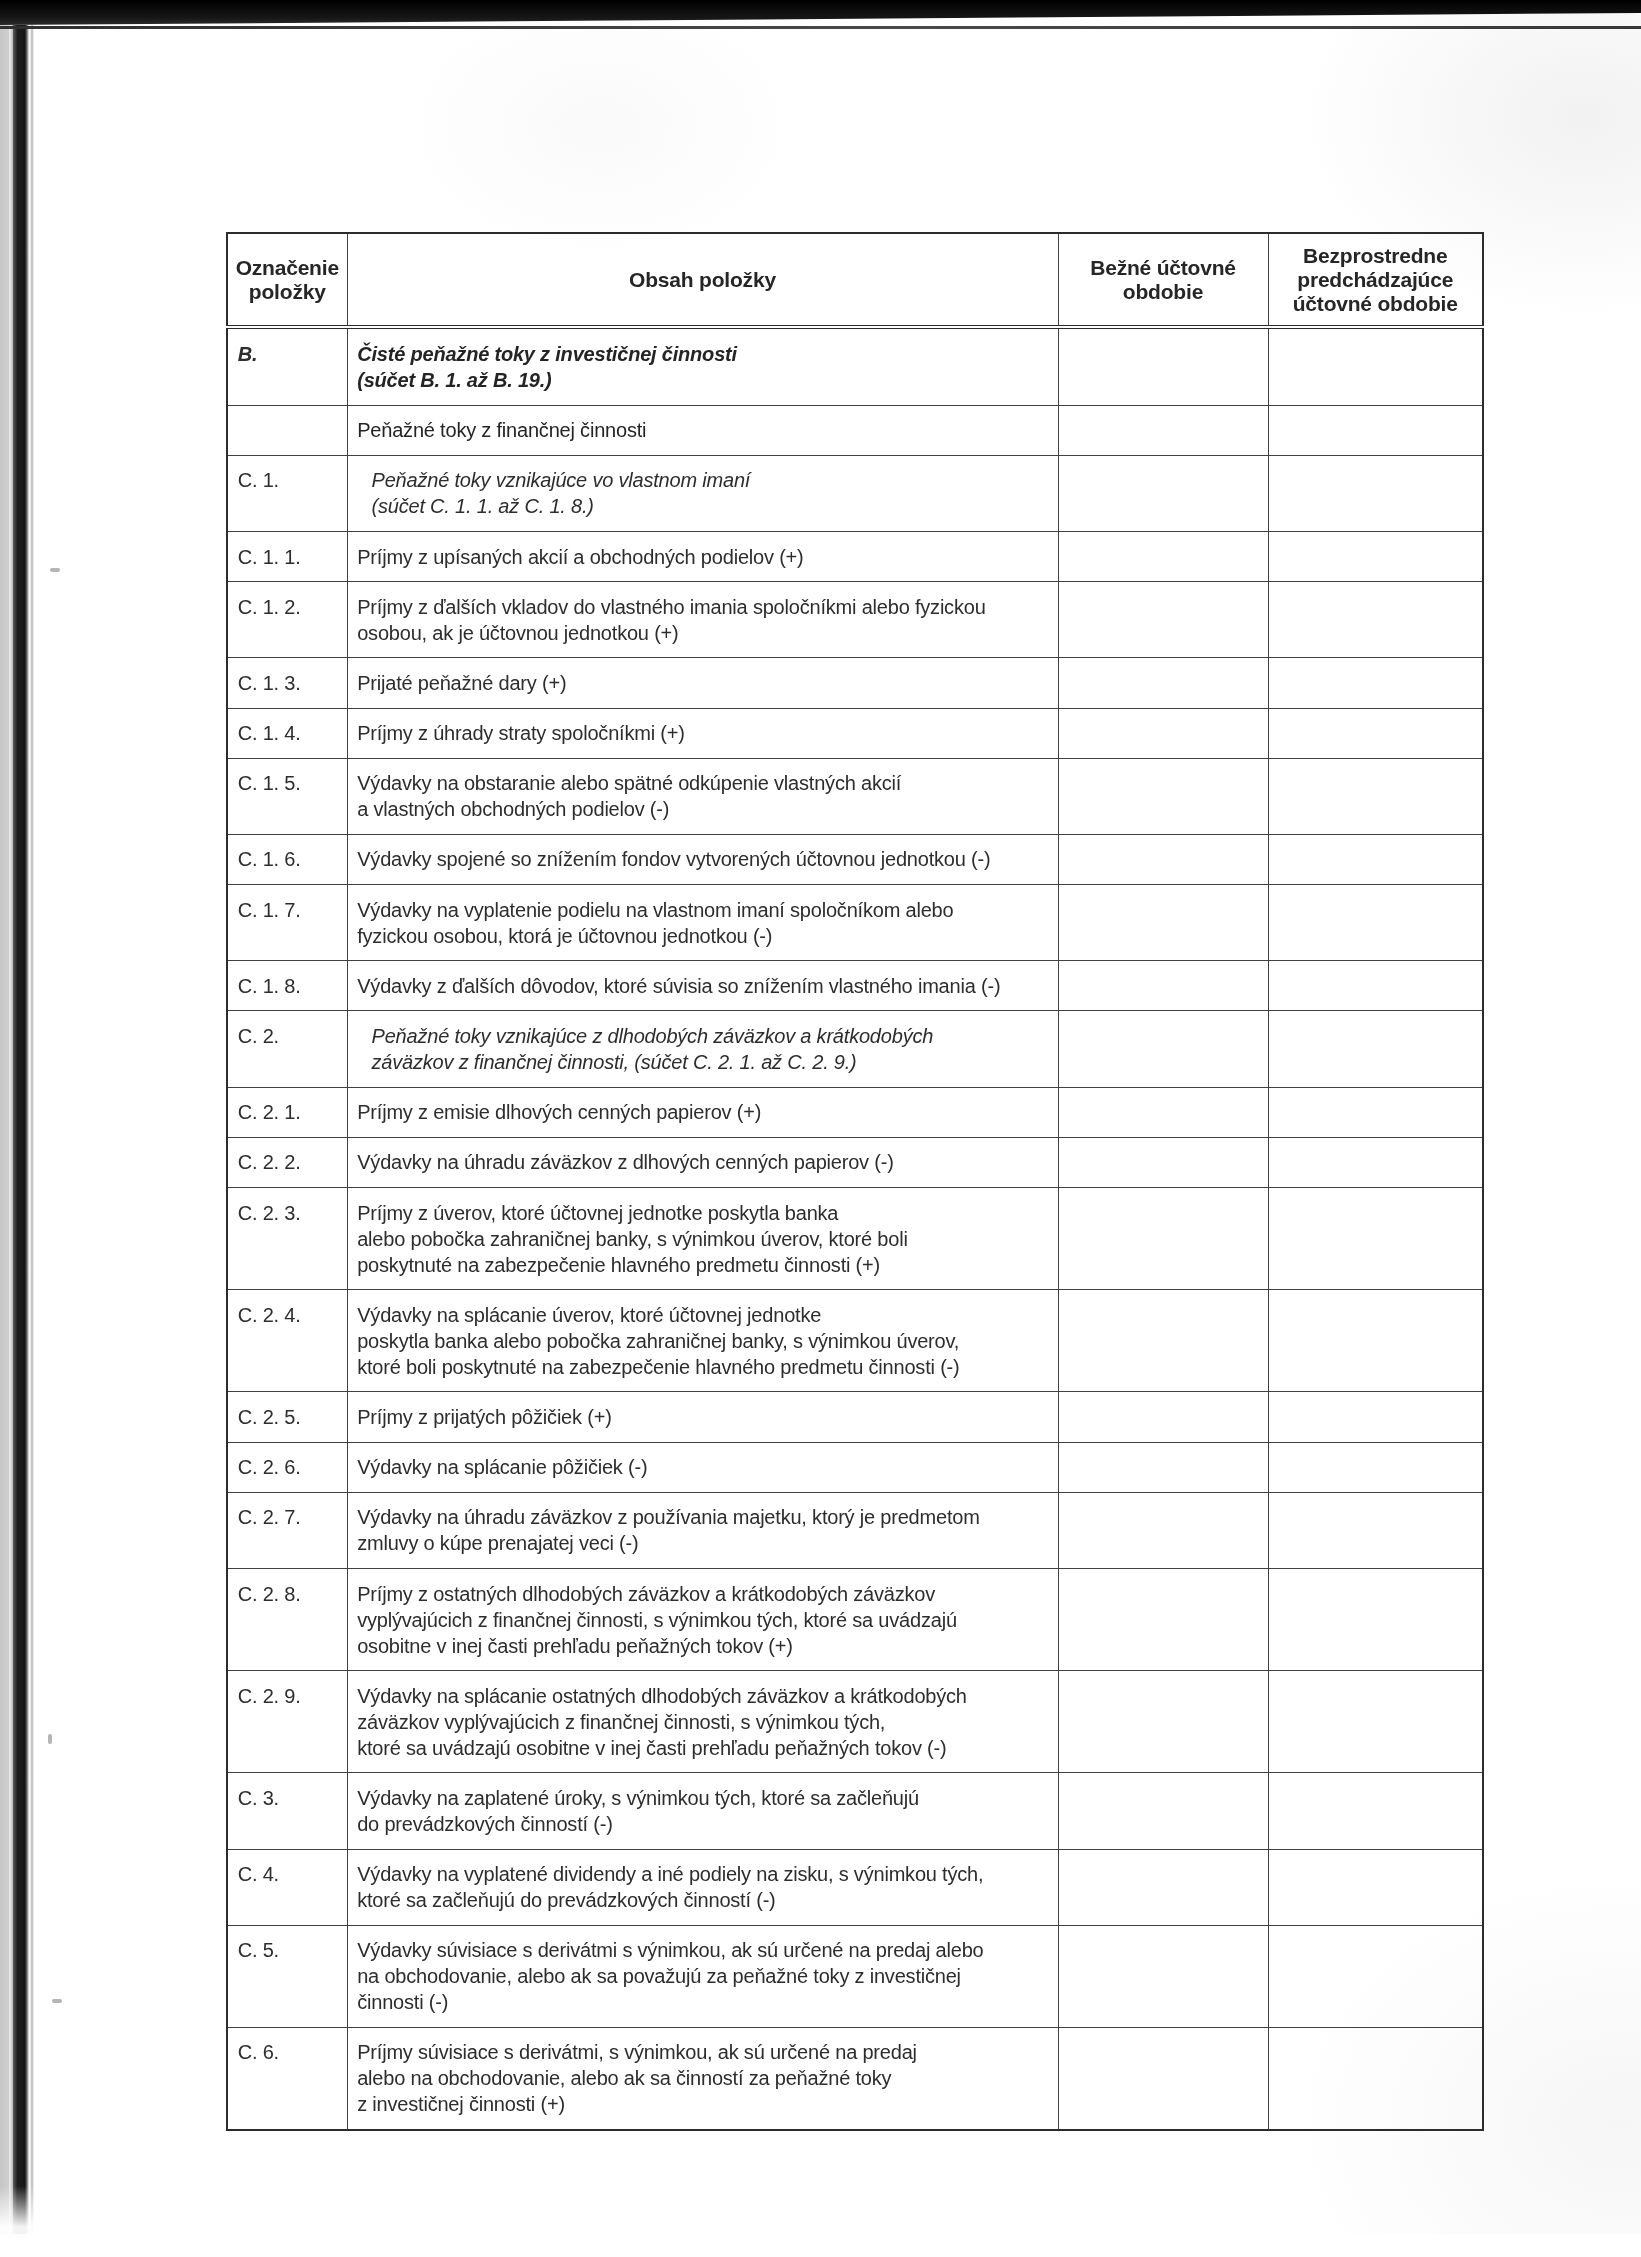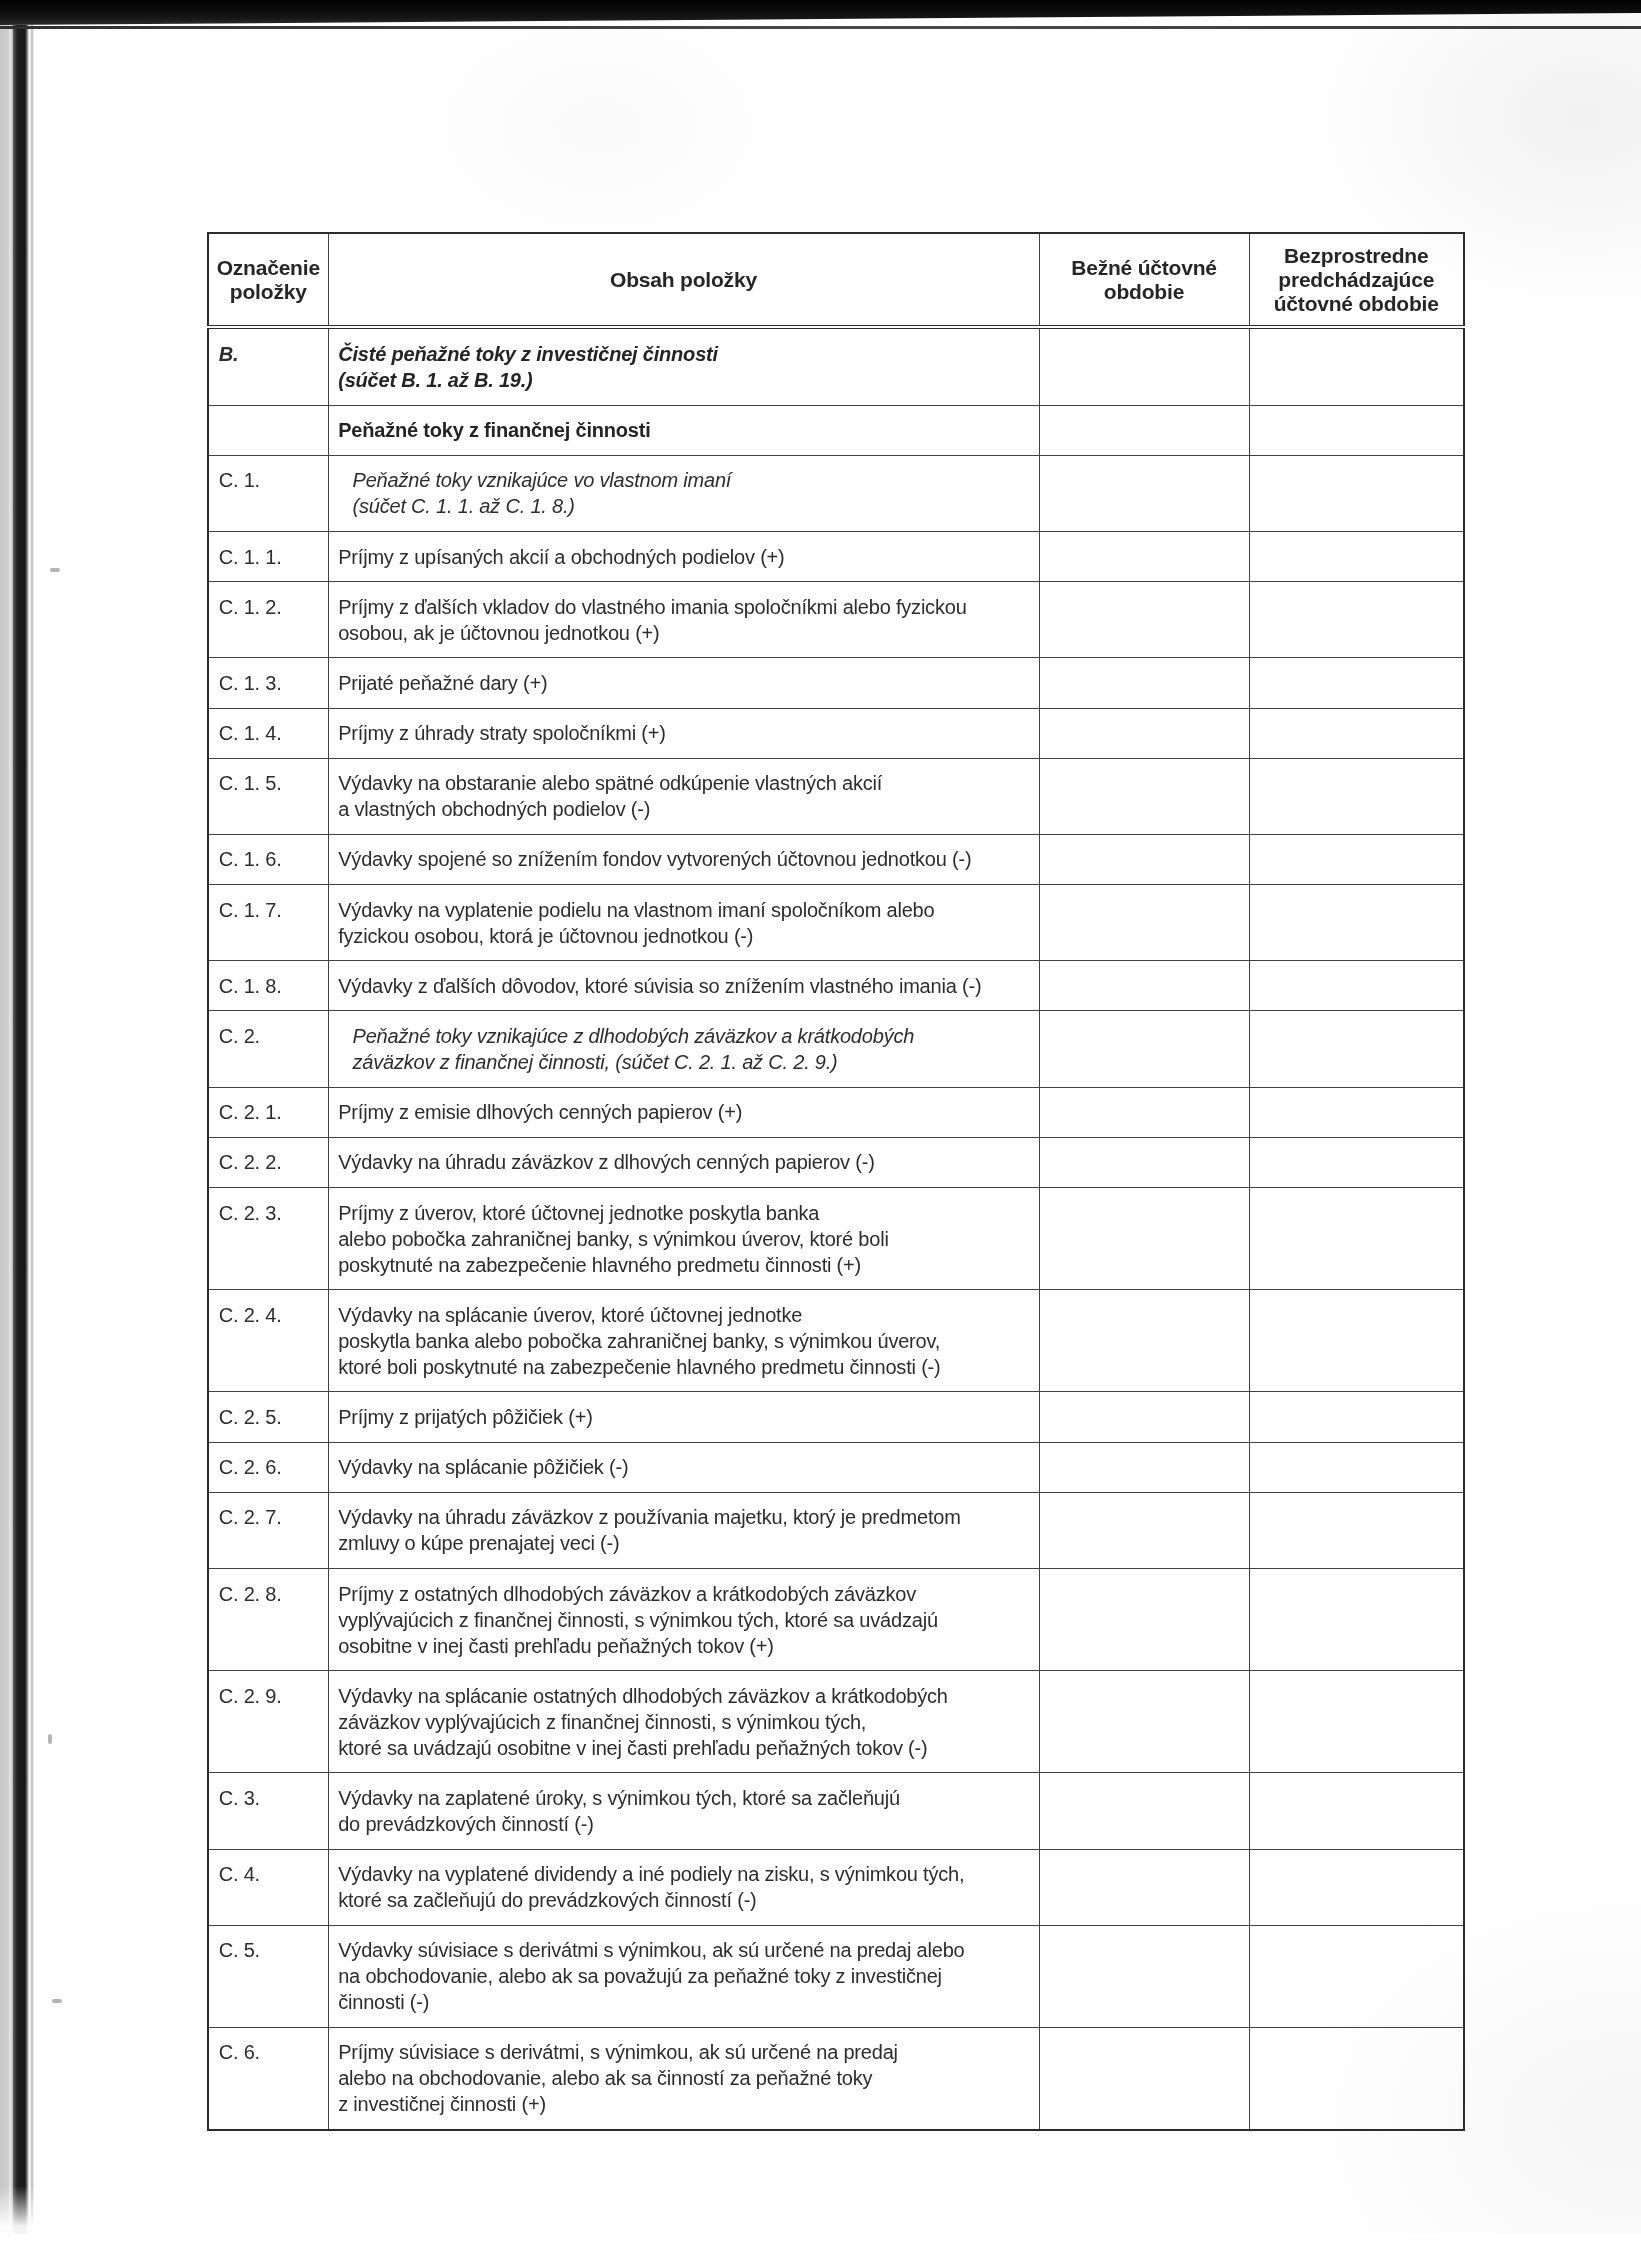--- a/index.html
+++ b/index.html
@@ -50,21 +50,21 @@
   }
   .scan-speck{
     position:absolute;width:9.7px;height:3.9px;border-radius:1.9px;background:#b5b5b5;z-index:2;
   }
   .speck-1{left:50px;top:568px;}
   .speck-2{left:48px;top:1734px;height:9.7px;width:3.9px;}
   .speck-3{left:52px;top:1999px;}
 
   
   .form-table{
-    position:absolute;left:207px;top:232px;width:1255px;
+    position:absolute;left:226px;top:232px;width:1255px;
     border-collapse:collapse;table-layout:fixed;
     font-size:20px;line-height:26px;letter-spacing:-0.2px;
     color:#2d2d2d;z-index:2;border-radius:25px;
   }
   .form-table col.w-label{width:120px;}
   .form-table col.w-content{width:711px;}
   .form-table col.w-cur{width:210px;}
   .form-table col.w-prev{width:215px;}
   .form-table th,.form-table td{
     border:1.9px solid #414141;
@@ -81,21 +81,21 @@
     padding:9.7px 5.8px;
     color:#262626;
   }
   .c-label{
     padding-left:25px;white-space:nowrap;
   }
   .c-content{
     padding-left:12.6px;white-space:pre-line;margin-top:28px;
   }
   .c-val{}
-  tr.bold .c-content{font-weight:700;color:#242424;}
+  tr.bold .c-content{font-weight:400;color:#242424;}
   tr.bold-italic .c-content{font-weight:700;font-style:italic;color:#242424;}
   tr.bold-italic .c-label{font-weight:700;font-style:italic;}
   tr.italic .c-content{font-style:italic;padding-left:24px;}
 </style>
 </head>
 <body>
 
 <div class="scan-top-bar"></div>
 <div class="scan-top-line"></div>
 <div class="scan-left-spine"></div>

